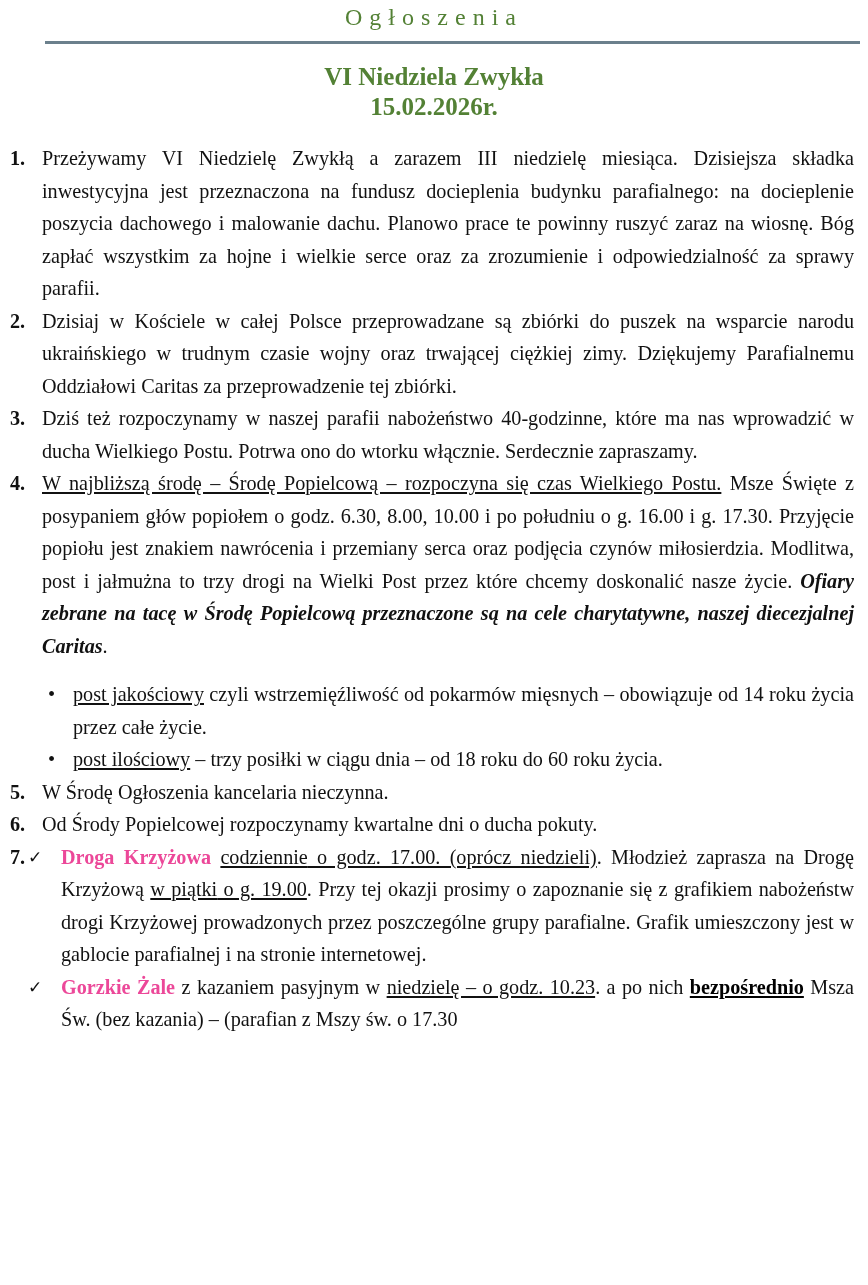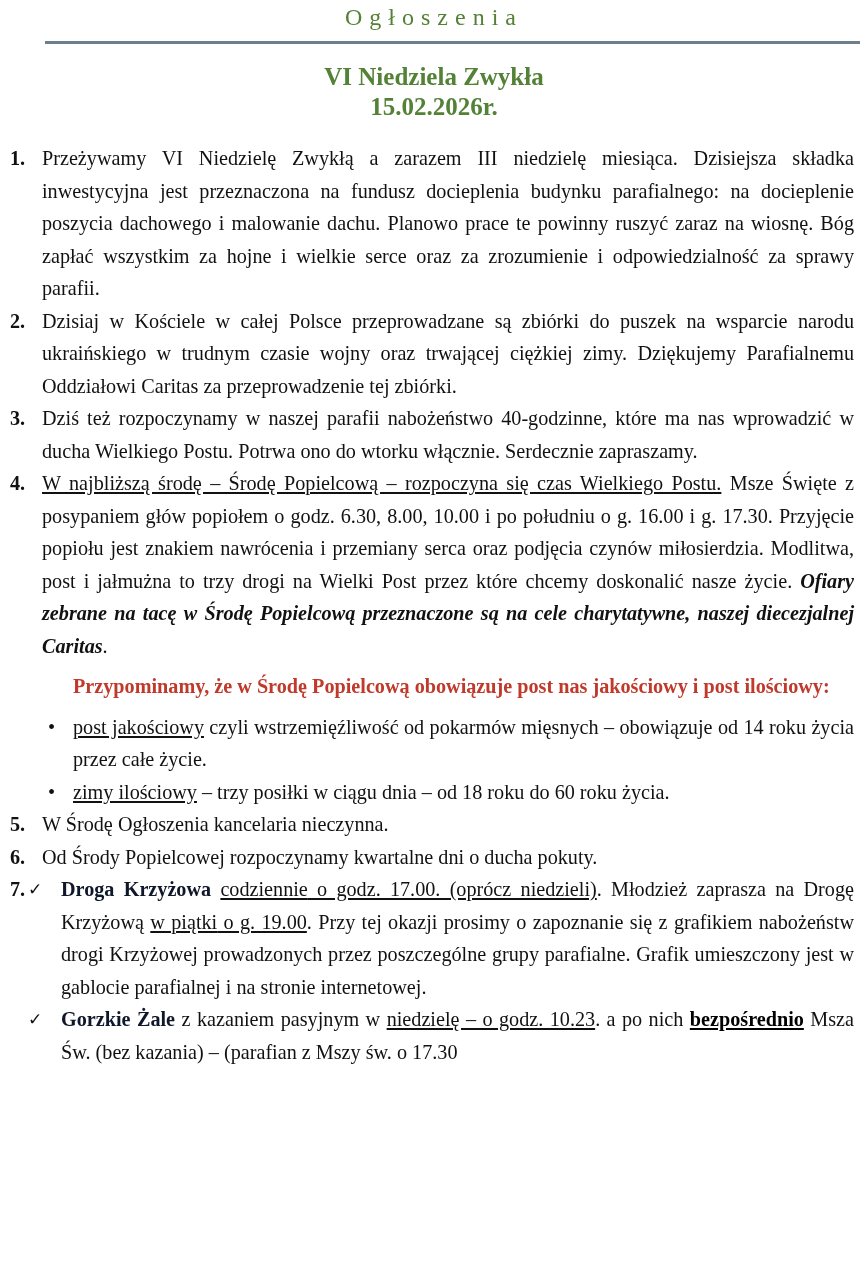--- a/index.html
+++ b/index.html
@@ -42,21 +42,21 @@
       position: absolute; left: 10px; top: 0; font-weight: bold;
     }
     .b { font-weight: normal; }
     .u { text-decoration: underline; text-underline-offset: 2px; text-decoration-thickness: 2px; }
     .bi { font-weight: bold; font-style: italic; }
     .red-note { padding-left: 73px; padding-right: 14px; color: #c0392b; font-weight: bold; text-align: left; }
     .bullet { position: relative; padding-left: 73px; padding-right: 14px; text-align: justify; }
     .bullet .dot { position: absolute; left: 48px; top: 0; }
     .check { position: relative; padding-left: 61px; padding-right: 14px; text-align: justify; }
     .check .mark { position: absolute; left: 28px; top: 0; font-family: "DejaVu Sans", sans-serif; font-size: 17px; }
-    .purple { color: #0f172a; font-weight: bold; }
+    .purple { color: #ec4899; font-weight: bold; }
     .redu { color: #000000; font-weight: bold; text-decoration: underline; text-decoration-thickness: 2px; text-underline-offset: 2px; }
     .gap { height: 8px; }
   </style>
 </head>
 <body>
 
 <div class="page">
   <div class="title">Ogłoszenia</div>
   <div class="rule"></div>
   <div class="subtitle">
@@ -79,29 +79,28 @@
     <div class="item">
       <span class="num b">3.</span>
       <span>Dziś też rozpoczynamy w naszej parafii nabożeństwo 40-godzinne, które ma nas wprowadzić w ducha Wielkiego Postu. Potrwa ono do wtorku włącznie. Serdecznie zapraszamy.</span>
     </div>
 
     <div class="item">
       <span class="num b">4.</span>
       <span class="b u">W najbliższą środę – Środę Popielcową – rozpoczyna się czas Wielkiego Postu.</span><span> Msze Święte z posypaniem głów popiołem o godz. 6.30, 8.00, 10.00 i po południu o g. 16.00 i g. 17.30. Przyjęcie popiołu jest znakiem nawrócenia i przemiany serca oraz podjęcia czynów miłosierdzia. Modlitwa, post i jałmużna to trzy drogi na Wielki Post przez które chcemy doskonalić nasze życie. </span><span class="bi">Ofiary zebrane na tacę w Środę Popielcową przeznaczone są na cele charytatywne, naszej diecezjalnej Caritas</span><span>.</span>
     </div>
     <div class="gap"></div>
-    <div class="red-note">Przypominamy, że w Środę Popielcową obowiązuje post nas jakościowy i post ilościowy:</div>
     <div class="gap"></div>
     <div class="bullet">
       <span class="dot">•</span>
       <span class="b u">post jakościowy</span><span> czyli wstrzemięźliwość od pokarmów mięsnych – obowiązuje od 14 roku życia przez całe życie.</span>
     </div>
     <div class="bullet">
       <span class="dot">•</span>
-      <span class="b u">zimy ilościowy</span><span> – trzy posiłki w ciągu dnia – od 18 roku do 60 roku życia.</span>
+      <span class="b u">post ilościowy</span><span> – trzy posiłki w ciągu dnia – od 18 roku do 60 roku życia.</span>
     </div>
 
     <div class="item">
       <span class="num b">5.</span>
       <span>W Środę Ogłoszenia </span><span class="b">kancelaria nieczynna</span><span>.</span>
     </div>
 
     <div class="item">
       <span class="num b">6.</span>
       <span>Od Środy Popielcowej rozpoczynamy kwartalne dni o ducha pokuty.</span>

